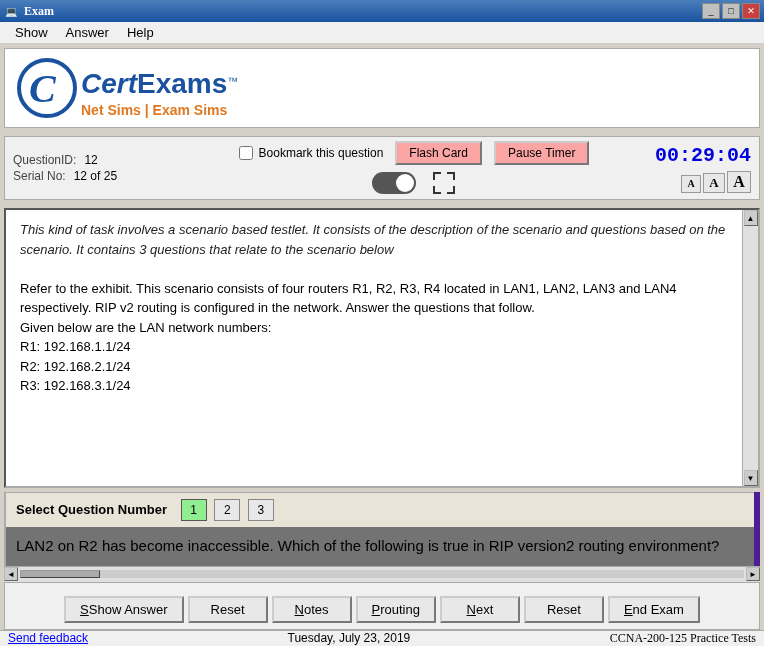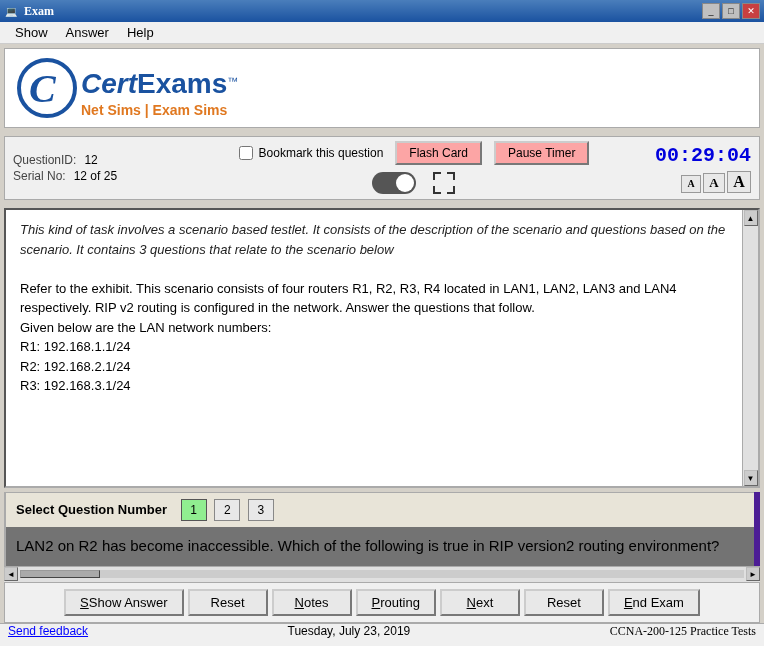--- a/index.html
+++ b/index.html
@@ -233,20 +233,21 @@
       justify-content: center;
     }
     .btn-bottom {
       background: #e8e8e8;
       border: 2px outset #ccc;
       padding: 4px 14px;
       font-size: 13px;
       cursor: pointer;
       font-family: inherit;
       min-width: 80px;
+      margin-top: 7px;
     }
     .btn-underline { text-decoration: underline; }
 
     
     .status-bar {
       background: #f0f0f0;
       border-top: 1px solid #aaa;
       height: 38px;
       display: flex;
       align-items: flex-start;

